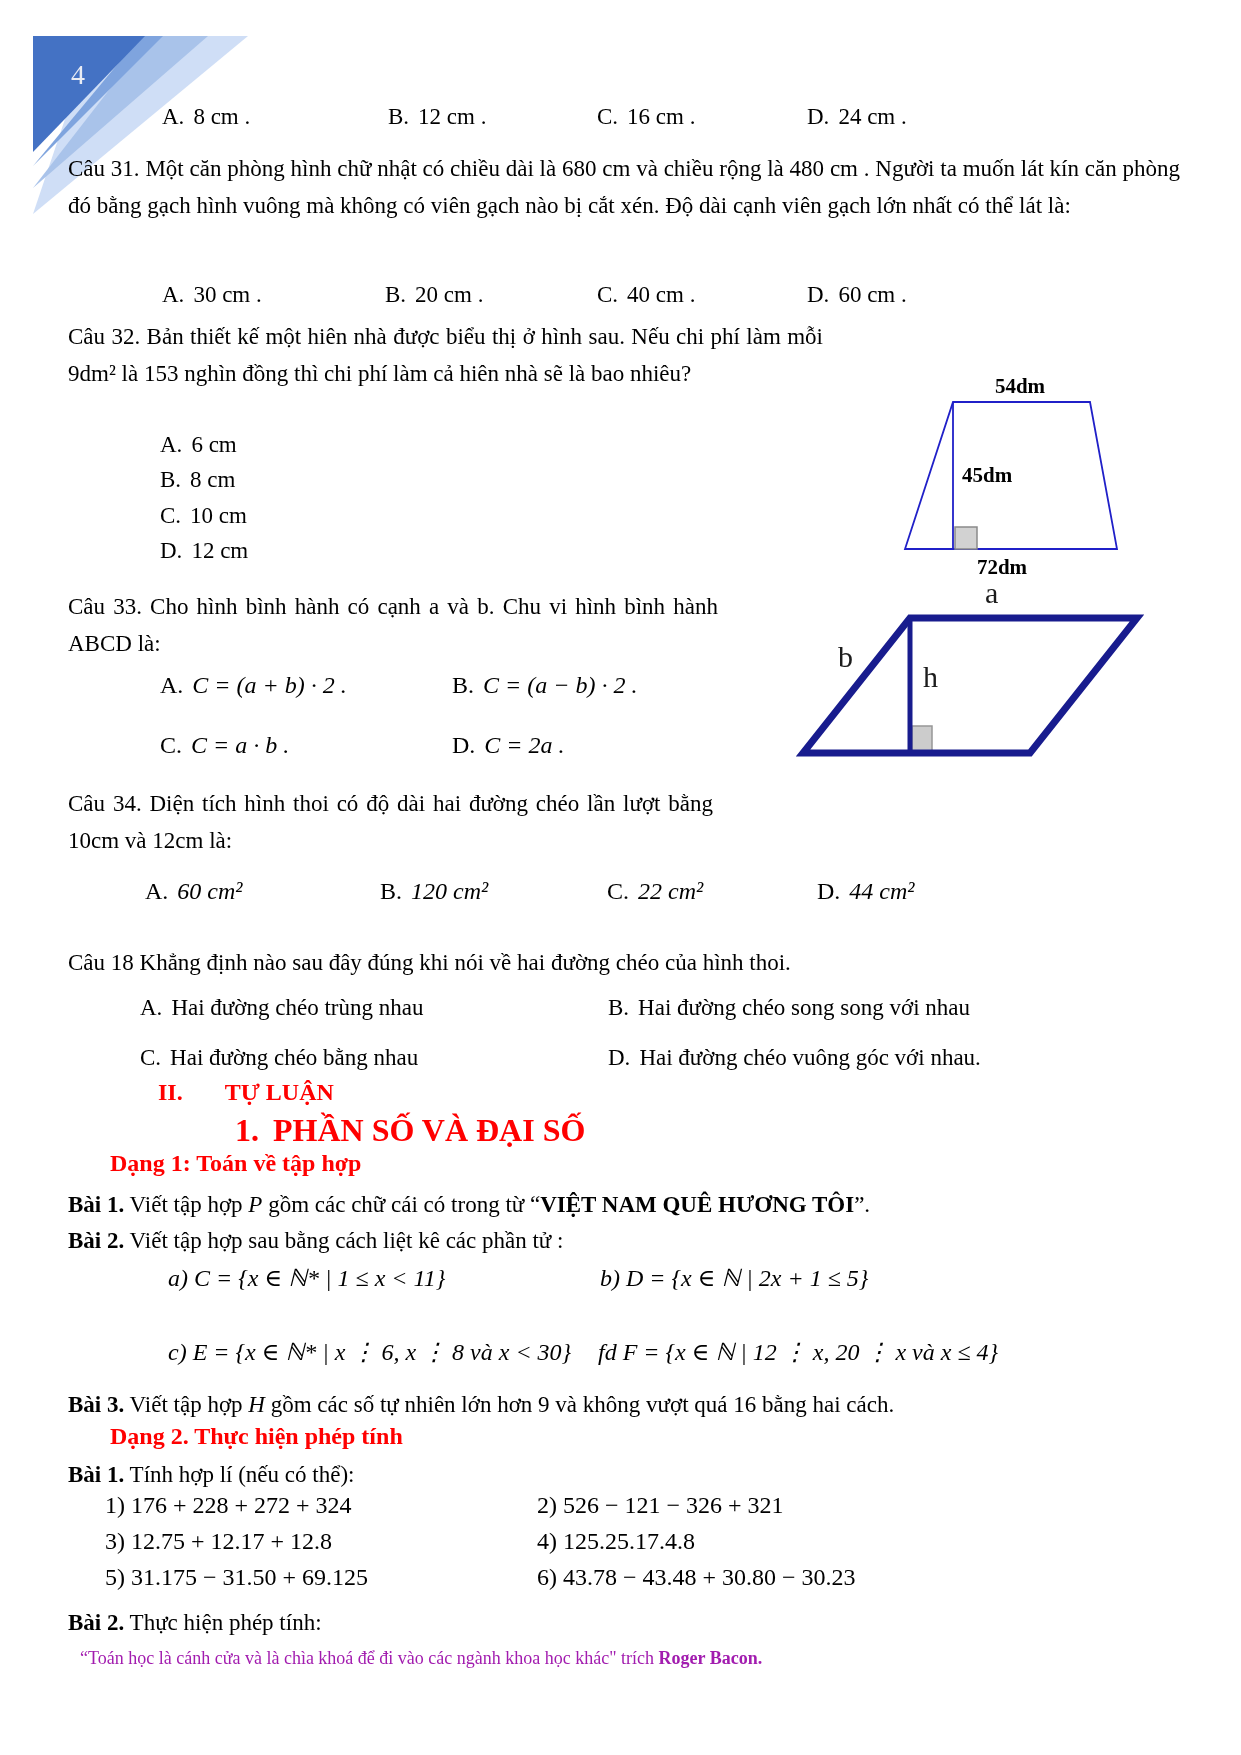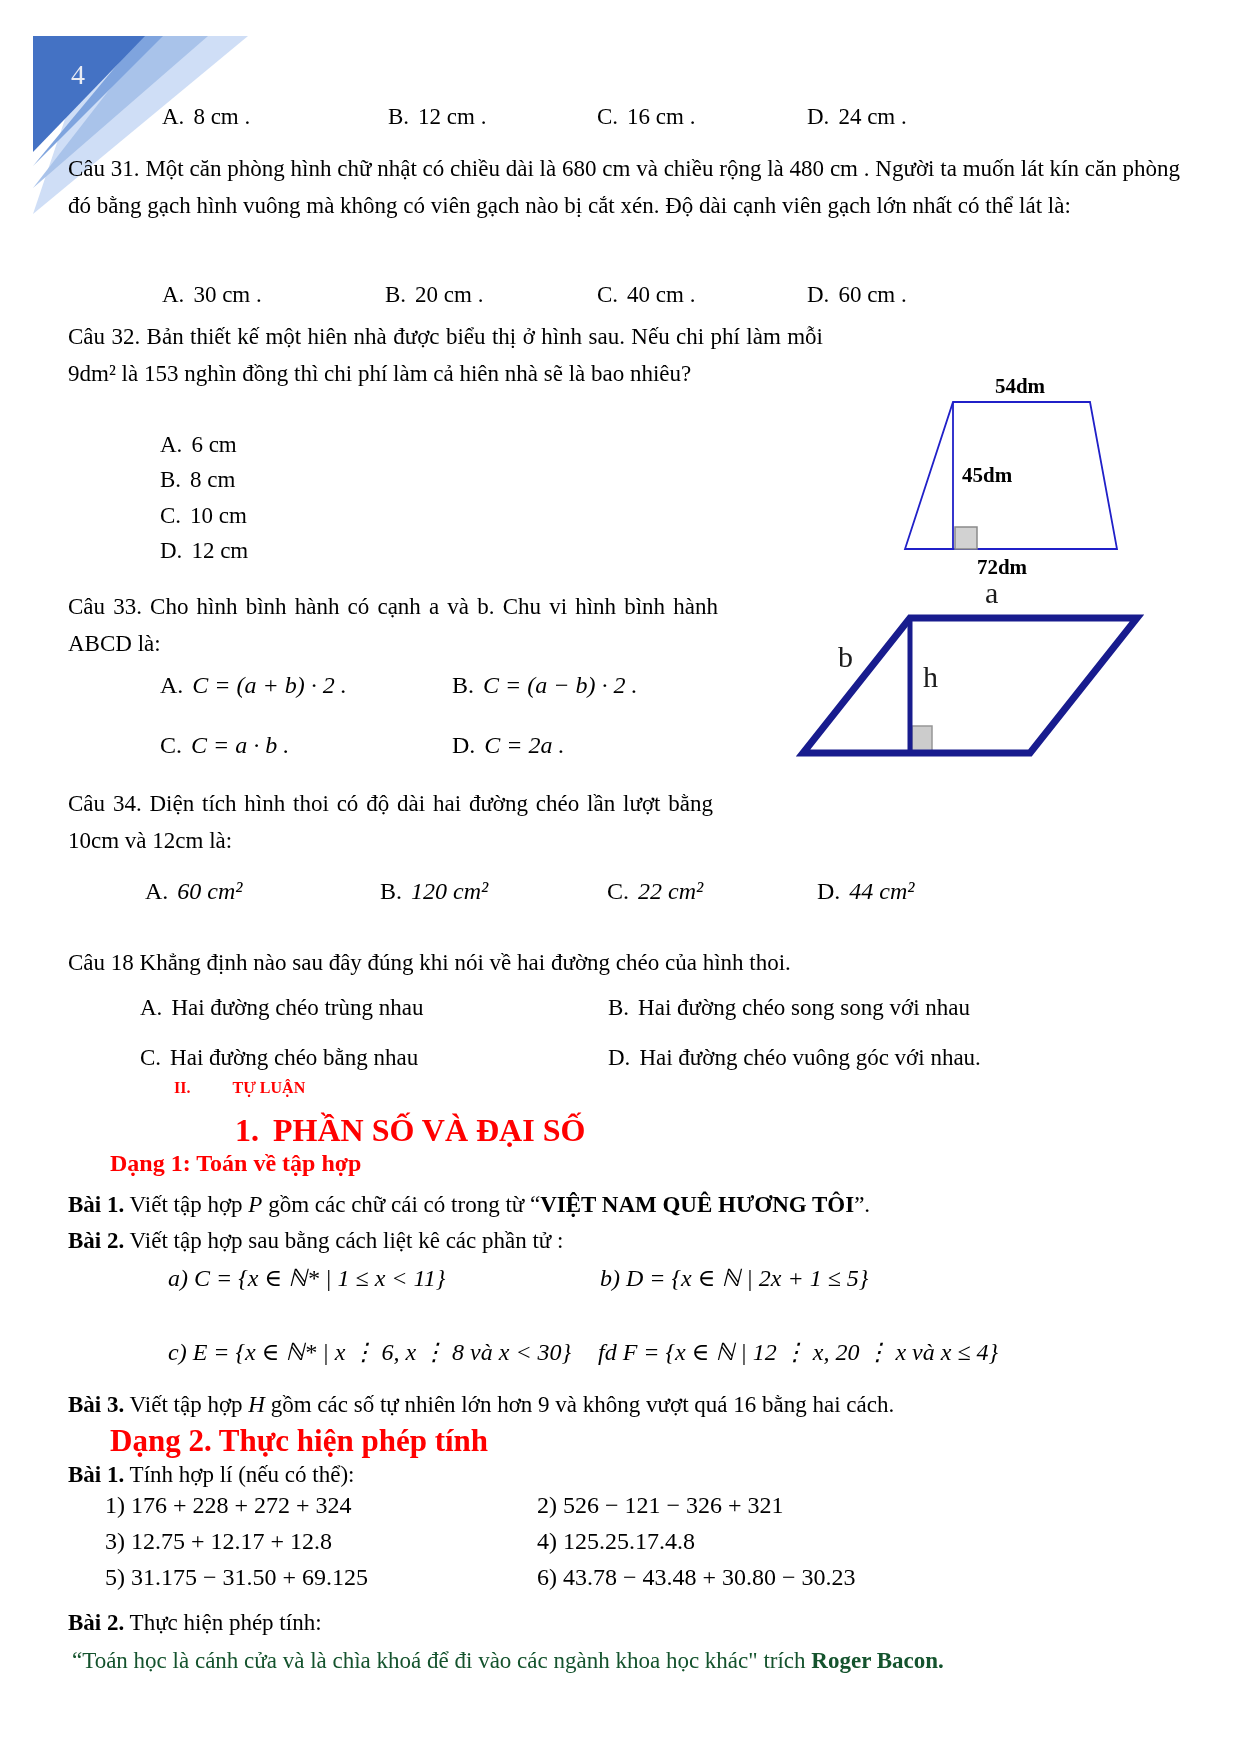--- a/index.html
+++ b/index.html
@@ -92,21 +92,21 @@
   <div class="abs t nowrap" style="left:68px;top:944px;">Câu 18 Khẳng định nào sau đây đúng khi nói về hai đường chéo của hình thoi.</div>
   <div class="abs row" style="top:1045px;">
     <span class="opt" style="left:140px;"><span class="ol">C.</span><span>Hai đường chéo bằng nhau</span></span>
     <span class="opt" style="left:608px;"><span class="ol">D.</span><span>Hai đường chéo vuông góc với nhau.</span></span>
   </div>
   <div class="abs row" style="top:995px;">
     <span class="opt" style="left:140px;"><span class="ol">A.</span><span>Hai đường chéo trùng nhau</span></span>
     <span class="opt" style="left:608px;"><span class="ol">B.</span><span>Hai đường chéo song song với nhau</span></span>
   </div>
 
-  <div class="abs red nowrap" style="left:174px;top:1079px;font-size:16px;">
+  <div class="abs red nowrap" style="left:158px;top:1079px;font-size:24px;">
     <span>II.</span><span style="display:inline-block;width:42px;"></span><span>TỰ LUẬN</span>
   </div>
   <div class="abs red nowrap" style="left:235px;top:1112px;font-size:32px;">
     <span>1.</span><span style="display:inline-block;width:14px;"></span><span>PHẦN SỐ VÀ ĐẠI SỐ</span>
   </div>
   <div class="abs red nowrap" style="left:110px;top:1150px;font-size:24px;">Dạng 1: Toán về tập hợp</div>
 
   <div class="abs t nowrap" style="left:68px;top:1186px;">
     <span class="b">Bài 1.</span>
     <span>Viết tập hợp</span>
@@ -127,21 +127,21 @@
     <span class="opt f24 math" style="left:598px;">fd F = {x ∈ ℕ | 12 ⋮ x, 20 ⋮ x và x ≤ 4}</span>
   </div>
 
   <div class="abs t nowrap" style="left:68px;top:1386px;">
     <span class="b">Bài 3.</span>
     <span>Viết tập hợp</span>
     <span class="i">H</span>
     <span>gồm các số tự nhiên lớn hơn 9 và không vượt quá 16 bằng hai cách.</span>
   </div>
 
-  <div class="abs red nowrap" style="left:110px;top:1423px;font-size:31px;">Dạng 2. Thực hiện phép tính</div>
+  <div class="abs red nowrap" style="left:110px;top:1423px;font-size:24px;">Dạng 2. Thực hiện phép tính</div>
 
   <div class="abs t nowrap" style="left:68px;top:1456px;">
     <span class="b">Bài 1.</span>
     <span>Tính hợp lí (nếu có thể):</span>
   </div>
   <div class="abs row" style="top:1492px;">
     <span class="opt f24" style="left:105px;">1) 176 + 228 + 272 + 324</span>
     <span class="opt f24" style="left:537px;">2) 526 − 121 − 326 + 321</span>
   </div>
   <div class="abs row" style="top:1528px;">
@@ -151,17 +151,17 @@
   <div class="abs row" style="top:1564px;">
     <span class="opt f24" style="left:105px;">5) 31.175 − 31.50 + 69.125</span>
     <span class="opt f24" style="left:537px;">6) 43.78 − 43.48 + 30.80 − 30.23</span>
   </div>
 
   <div class="abs t nowrap" style="left:68px;top:1604px;">
     <span class="b">Bài 2.</span>
     <span>Thực hiện phép tính:</span>
   </div>
 
-  <div class="abs nowrap" style="left:72px;top:1648px;font-size:23px;color:#14532d;">
+  <div class="abs nowrap" style="left:80px;top:1648px;font-size:18px;color:#a21caf;">
     <span>“Toán học là cánh cửa và là chìa khoá để đi vào các ngành khoa học khác" trích </span><span class="b">Roger Bacon.</span>
   </div>
 
 </div>
 
 </body></html>

